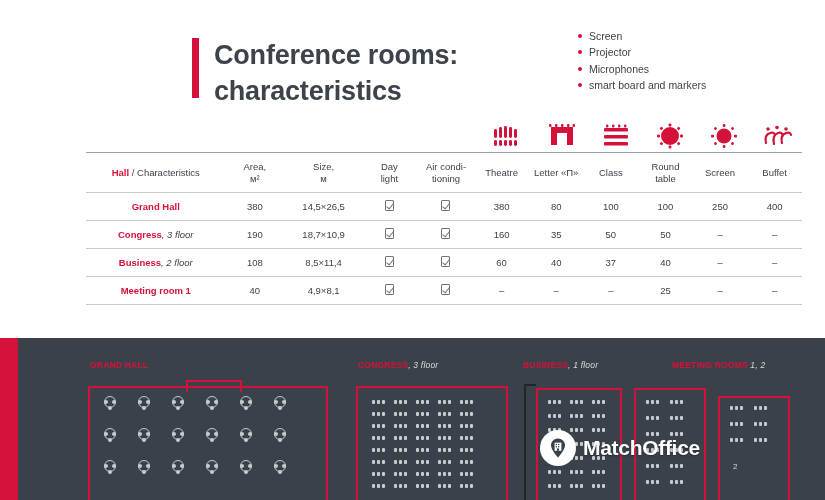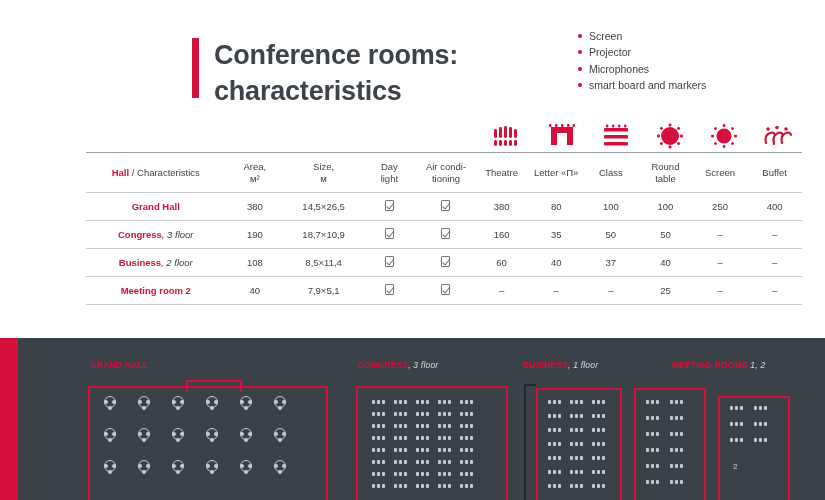--- a/index.html
+++ b/index.html
@@ -386,34 +386,34 @@
             <td><span class="check-glyph"></span></td>
             <td><span class="check-glyph"></span></td>
             <td class="redval">60</td>
             <td class="redval">40</td>
             <td class="redval">37</td>
             <td class="redval">40</td>
             <td class="redval">–</td>
             <td class="redval">–</td>
           </tr>
 
-
           <tr>
-            <td class="col-hall"><span class="hall-name">Meeting room 2</span><span class="hall-suffix"></span></td>
+            <td class="col-hall"><span class="hall-name">Meeting room 1</span><span class="hall-suffix"></span></td>
             <td class="redval">40</td>
-            <td class="redval">7,9×5,1</td>
+            <td class="redval">4,9×8,1</td>
             <td><span class="check-glyph"></span></td>
             <td><span class="check-glyph"></span></td>
             <td class="redval">–</td>
             <td class="redval">–</td>
             <td class="redval">–</td>
             <td class="redval">25</td>
             <td class="redval">–</td>
             <td class="redval">–</td>
           </tr>
+
         </tbody>
       </table>
     </div>
   </div>
 
   <div class="bottom-area">
     <div class="bottom-left-bar"></div>
 
     <div class="plan-label" style="left:90px; top:22px;">
       <span>GRAND HALL</span><span class="sub"></span>
@@ -753,15 +753,31 @@
         <i style="left:29px;top:16px"></i>
         <i style="left:34px;top:16px"></i>
       <i style="left:0px;top:32px"></i>
         <i style="left:5px;top:32px"></i>
         <i style="left:10px;top:32px"></i>
       <i style="left:24px;top:32px"></i>
         <i style="left:29px;top:32px"></i>
         <i style="left:34px;top:32px"></i>
     </div>
 
+    <div class="watermark" style="top:92px; left:540px;">
+      <div class="wm-circle">
+        <svg width="22" height="22" viewBox="0 0 22 22">
+          <path d="M11 1.5c-3.9 0-7 3-7 6.8 0 5 7 12.2 7 12.2s7-7.2 7-12.2c0-3.8-3.1-6.8-7-6.8z" fill="#3b4149"></path>
+          <rect x="7.6" y="5.6" width="6.8" height="8.2" fill="#ffffff"></rect>
+          <g fill="#3b4149">
+            <rect x="8.7" y="6.8" width="1.3" height="1.3"></rect>
+              <rect x="11" y="6.8" width="1.3" height="1.3"></rect>
+            <rect x="8.7" y="9.1" width="1.3" height="1.3"></rect>
+              <rect x="11" y="9.1" width="1.3" height="1.3"></rect>
+            <rect x="9.9" y="11.4" width="2.2" height="2.4"></rect>
+          </g>
+        </svg>
+      </div>
+      <div class="wm-text">MatchOffice</div>
+    </div>
   </div>
 
 </div>
 
 </body></html>

